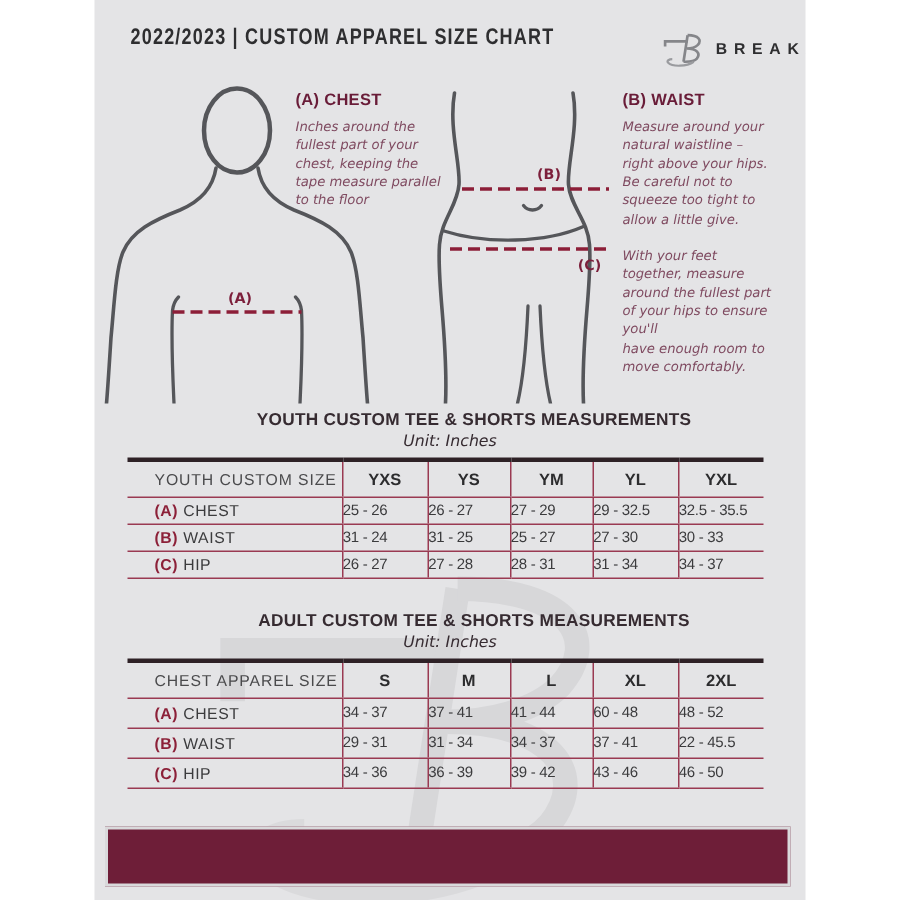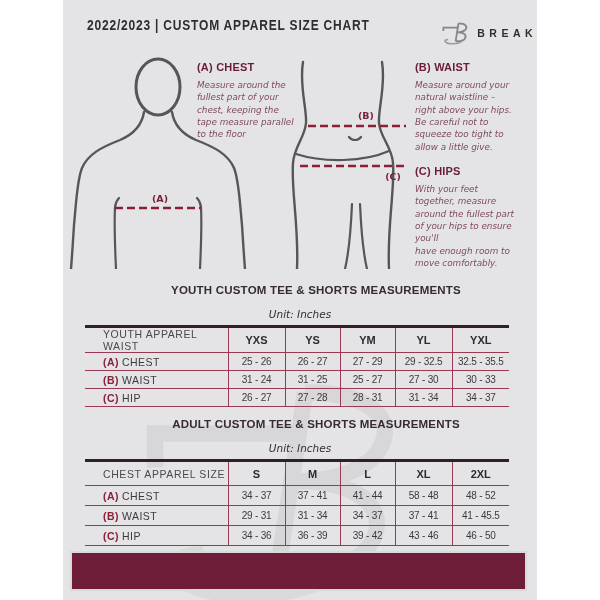--- a/index.html
+++ b/index.html
@@ -22,33 +22,33 @@
   .g-chest{left:134px;top:6px;width:116px;}
   .g-waist{left:352px;top:6px;width:120px;}
   .g-hips{left:352px;top:110px;width:122px;}
   .outline{stroke:#55565a;fill:none;stroke-linecap:round;}
   .dashline{stroke:#8c1e38;stroke-width:2.4;stroke-dasharray:8 4;fill:none;}
   .marker{font:700 9.5px "DejaVu Sans",sans-serif;fill:#7c1f3b;}
 
   
   .tbl-block{position:absolute;left:0;width:474px;z-index:2;}
   .yb{top:272px;} .ab{top:406px;}
-  .tbl-title{text-align:center;font-family:"Liberation Sans",sans-serif;font-weight:700;font-size:11.5px;color:#362b31;letter-spacing:.2px;margin:12px;padding-left:32px;}
+  .tbl-title{text-align:center;font-family:"Liberation Sans",sans-serif;font-weight:700;font-size:11.5px;color:#362b31;letter-spacing:.2px;margin:2px;padding-left:32px;}
   .tbl-unit{text-align:center;font-style:italic;font-size:10.5px;color:#362b31;margin:1px 0 5px 0;}
   table.size-table{border-collapse:collapse;table-layout:fixed;width:424px;margin-left:22px;background:transparent;}
   .size-table th,.size-table td{padding:0;}
   .size-table thead th{border-top:3px solid #2e2126;border-bottom:1.6px solid #9a3a52;height:23px;}
   .size-table tbody td{border-bottom:1.6px solid #9a3a52;}
   .yb tbody td{height:17px;} .ab tbody td{height:19px;}
   .size-table .cdiv{border-left:1.4px solid #9a3a52;}
   th.label-col{font-family:"Liberation Sans",sans-serif;font-weight:400;font-size:10.5px;letter-spacing:.6px;color:#4a4a4c;text-align:left;padding-left:18px;}
   th.size{font-family:"Liberation Sans",sans-serif;font-weight:700;font-size:11px;color:#2c2c2e;}
   td.rowlabel{font-family:"Liberation Sans",sans-serif;font-size:10.5px;letter-spacing:.4px;color:#3b3b3d;text-align:left;padding-left:18px;}
   td.rowlabel .pfx{color:#8c2038;font-weight:700;}
-  td.val{font-family:"Liberation Sans",sans-serif;font-size:10px;letter-spacing:-.2px;color:#3b3b3d;text-align:center;}
+  td.val{font-family:"Liberation Sans",sans-serif;font-size:10px;letter-spacing:-.2px;color:#3b3b3d;text-align:left;}
 
   
   .watermark{position:absolute;left:58px;top:372px;z-index:1;}
   .footer-bar{position:absolute;left:7px;top:551px;width:453px;height:36px;background:#6e1e38;border:2px solid #d9d9db;z-index:3;}
 </style>
 </head>
 <body>
 
 <div id="document">
 
@@ -85,37 +85,36 @@
       <path d="M73 147 C72 170 70 195 66 212" class="outline" stroke-width="2.2"></path>
       <path d="M81 147 C82 170 84 195 88 212" class="outline" stroke-width="2.2"></path>
       <line x1="29" y1="69" x2="127" y2="69" class="dashline"></line>
       <text x="87" y="62" text-anchor="middle" class="marker">(B)</text>
       <line x1="21" y1="109" x2="126" y2="109" class="dashline"></line>
       <text x="114" y="123" text-anchor="middle" class="marker">(C)</text>
     </svg>
 
     <div class="guide g-chest">
       <h3>(A) CHEST</h3>
-      <p>Measure around the
+      <p>Inches around the
 fullest part of your
 chest, keeping the
 tape measure parallel
 to the floor</p>
     </div>
     <div class="guide g-waist">
       <h3>(B) WAIST</h3>
       <p>Measure around your
 natural waistline –
 right above your hips.
 Be careful not to
 squeeze too tight to
 allow a little give.</p>
     </div>
     <div class="guide g-hips">
-      <h3>(C) HIPS</h3>
       <p>With your feet
 together, measure
 around the fullest part
 of your hips to ensure
 you'll
 have enough room to
 move comfortably.</p>
     </div>
   </div>
 
@@ -133,21 +132,21 @@
       <colgroup>
           <col style="width:143px">
           <col style="width:57px">
           <col style="width:55px">
           <col style="width:55px">
           <col style="width:57px">
           <col style="width:57px">
         </colgroup>
       <thead>
         <tr>
-          <th class="label-col">YOUTH APPAREL WAIST</th>
+          <th class="label-col">YOUTH CUSTOM SIZE</th>
           <th class="size cdiv">YXS</th>
           <th class="size cdiv">YS</th>
           <th class="size cdiv">YM</th>
           <th class="size cdiv">YL</th>
           <th class="size cdiv">YXL</th>
         </tr>
       </thead>
       <tbody>
         <tr>
           <td class="rowlabel"><span class="pfx">(A)</span> <span>CHEST</span></td>
@@ -198,30 +197,30 @@
           <th class="size cdiv">XL</th>
           <th class="size cdiv">2XL</th>
         </tr>
       </thead>
       <tbody>
         <tr>
           <td class="rowlabel"><span class="pfx">(A)</span> <span>CHEST</span></td>
           <td class="val cdiv">34 - 37</td>
           <td class="val cdiv">37 - 41</td>
           <td class="val cdiv">41 - 44</td>
-          <td class="val cdiv">58 - 48</td>
+          <td class="val cdiv">60 - 48</td>
           <td class="val cdiv">48 - 52</td>
         </tr>
         <tr>
           <td class="rowlabel"><span class="pfx">(B)</span> <span>WAIST</span></td>
           <td class="val cdiv">29 - 31</td>
           <td class="val cdiv">31 - 34</td>
           <td class="val cdiv">34 - 37</td>
           <td class="val cdiv">37 - 41</td>
-          <td class="val cdiv">41 - 45.5</td>
+          <td class="val cdiv">22 - 45.5</td>
         </tr>
         <tr>
           <td class="rowlabel"><span class="pfx">(C)</span> <span>HIP</span></td>
           <td class="val cdiv">34 - 36</td>
           <td class="val cdiv">36 - 39</td>
           <td class="val cdiv">39 - 42</td>
           <td class="val cdiv">43 - 46</td>
           <td class="val cdiv">46 - 50</td>
         </tr>
       </tbody>

